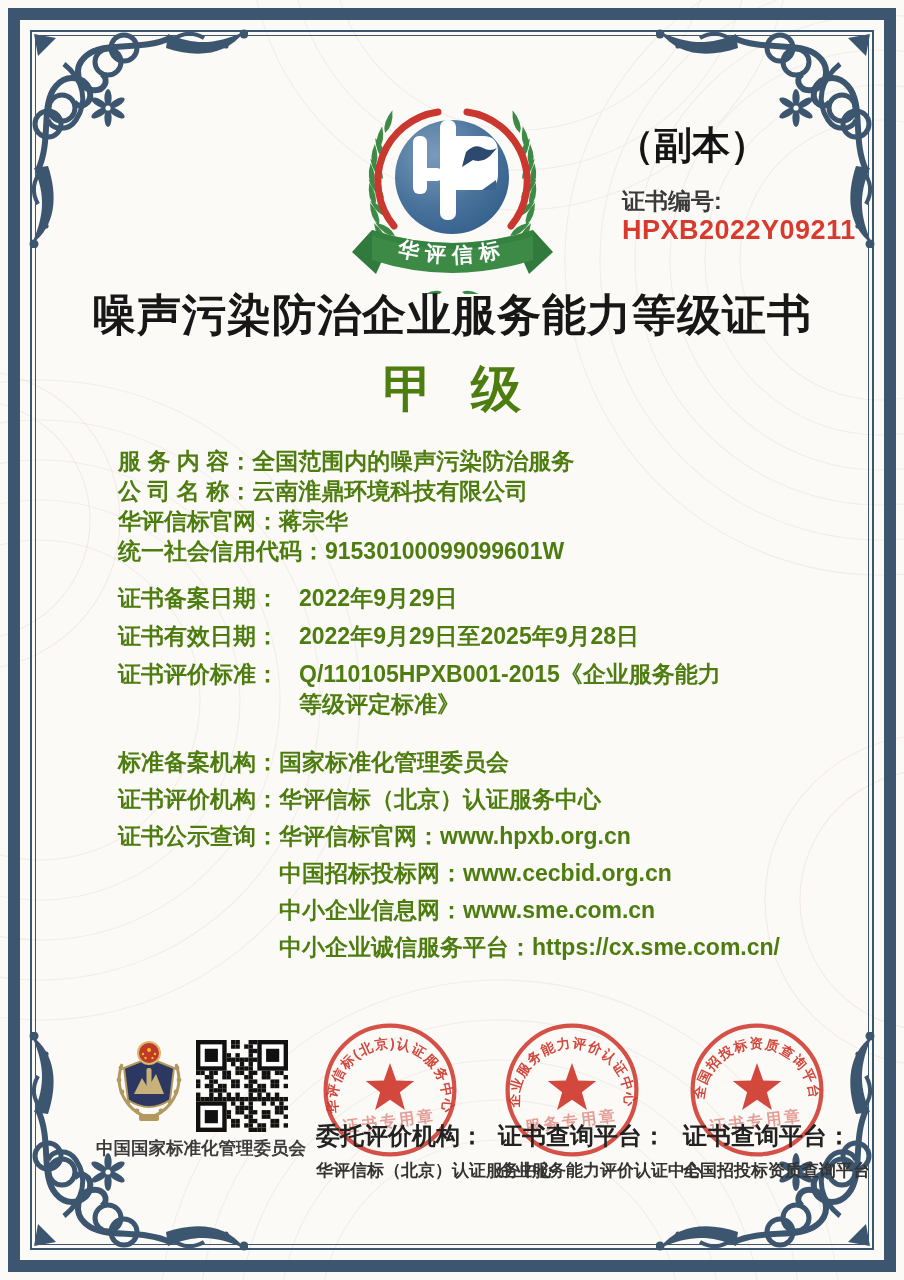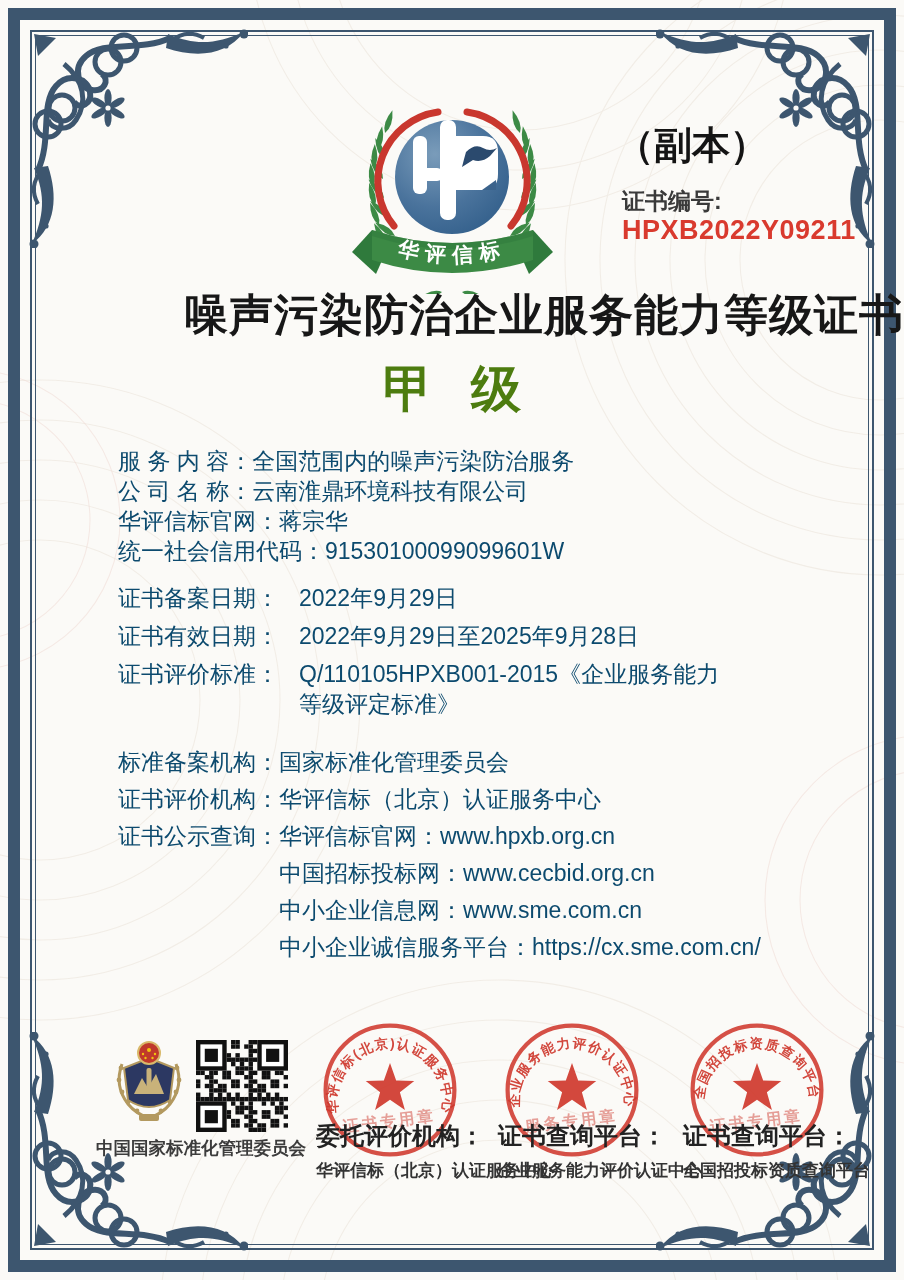--- a/index.html
+++ b/index.html
@@ -19,26 +19,26 @@
   .corner.tl{top:20px;left:20px;}
   .corner.tr{top:20px;right:20px;transform:scaleX(-1);}
   .corner.bl{bottom:20px;left:20px;transform:scaleY(-1);}
   .corner.br{bottom:20px;right:20px;transform:scale(-1,-1);}
   
   .logo{position:absolute;left:350px;top:84px;width:205px;height:210px;}
   .copy-label{position:absolute;left:616px;top:120px;font-size:38px;font-weight:700;color:#141414;}
   .certno-label{position:absolute;left:622px;top:186px;font-size:23px;font-weight:700;color:#3a3a3a;}
   .certno-value{position:absolute;left:622px;top:215px;font-size:27px;font-weight:700;color:#d93a2e;letter-spacing:.5px;}
   
-  .title{position:absolute;left:0;right:0;top:286px;text-align:right;
+  .title{position:absolute;left:0;right:0;top:286px;text-align:center;
     font-size:44px;font-weight:900;color:#171717;letter-spacing:1px;}
   .grade{position:absolute;left:0;right:0;top:356px;text-align:center;
     font-size:50px;font-weight:900;color:#4d7c0f;letter-spacing:12px;text-indent:12px;}
   
-  .sec{position:absolute;left:118px;font-weight:400;color:#0c4a6e;}
+  .sec{position:absolute;left:118px;font-weight:700;color:#4d7c0f;}
   #sec-info{top:447px;width:700px;font-size:23px;line-height:29px;}
   #sec-info .row{margin-bottom:1px;}
   #sec-dates{top:583px;width:612px;font-size:23px;line-height:30px;}
   #sec-dates .row{margin-bottom:8px;gap:20px;}
   #sec-orgs{top:748px;width:700px;font-size:23px;line-height:29px;}
   #sec-orgs .row{margin-bottom:8px;}
   .row{display:flex;align-items:flex-start;}
   .row .lbl{white-space:pre;flex:none;}
   .row .val{flex:1;}
   .row.noLabel{padding-left:161px;}

